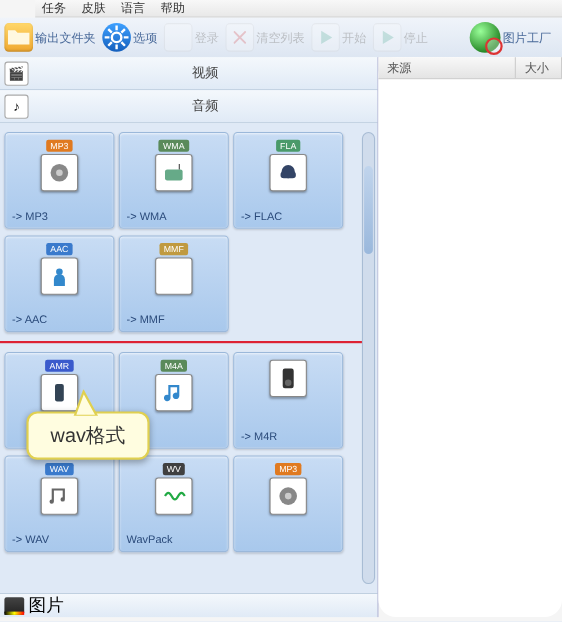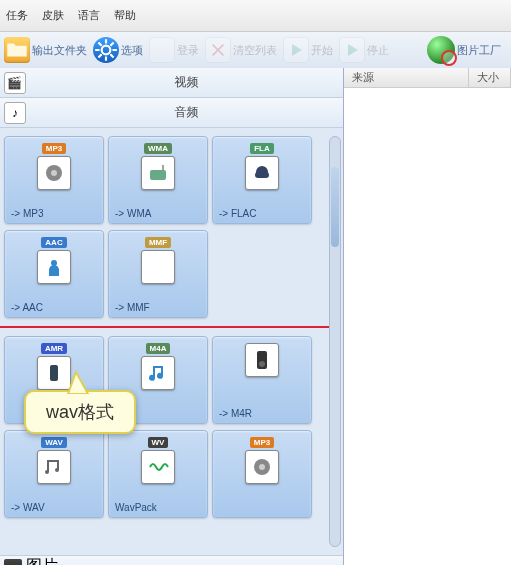--- a/index.html
+++ b/index.html
@@ -1,18 +1,18 @@
 <!DOCTYPE html>
 <html><head>
 <meta charset="utf-8">
 <style>
 * { margin: 0; padding: 0; box-sizing: border-box; font-family: "Microsoft YaHei", Arial, sans-serif; }
 body { width: 511px; height: 565px; background: #f5f5f5; overflow: hidden; position: relative; }
 
-.menubar { height: 32px; background: linear-gradient(#f8f8f8,#e8e8e8); border-bottom: 1px solid #ccc; display: flex; align-items: center; padding: 0 6px; font-size: 11px; color: #333; }
+.menubar { height: 16px; background: linear-gradient(#f8f8f8,#e8e8e8); border-bottom: 1px solid #ccc; display: flex; align-items: center; padding: 0 6px; font-size: 11px; color: #333; margin-left: 32px; }
 .menubar span { margin-right: 14px; cursor: default; }
 
 .toolbar { height: 36px; background: linear-gradient(#f0f4fa,#dde6f2); display: flex; align-items: center; padding: 10px 4px; font-size: 11px; color: #4a6a9a; }
 .tb-item { display: flex; align-items: center; margin-right: 6px; }
 .tb-icon { width: 26px; height: 26px; border-radius: 4px; display: flex; align-items: center; justify-content: center; margin-right: 2px; }
 .tb-icon.folder { background: linear-gradient(#ffd76a,#f0a830); box-shadow: inset 0 -1px 2px rgba(0,0,0,.2); }
 .tb-icon.gear { background: linear-gradient(#3da0ff,#1560bd); border-radius: 50%; }
 .tb-icon.doc { background: #fff; border: 1px solid #ccc; opacity: .5; }
 .tb-icon.docx { background: #fff; border: 1px solid #ccc; opacity: .5; position: relative; }
 .tb-icon.docx:after { content:""; position:absolute; width:12px; height:12px; background:#d33; clip-path: polygon(10% 0,0 10%,40% 50%,0 90%,10% 100%,50% 60%,90% 100%,100% 90%,60% 50%,100% 10%,90% 0,50% 40%); }
@@ -26,21 +26,21 @@
 .left { width: 344px; background: #e8f0fa; border-right: 1px solid #aac; display:flex; flex-direction:column; }
 .right { flex: 1; background: #fff; border-radius: 16px; }
 
 .section-row { display:flex; align-items:center; height: 30px; background: linear-gradient(#f4f8fc,#e0eaf6); border-bottom:1px solid #c0d0e0; }
 .section-row .sicon { width:22px; height:22px; margin:0 4px; background:#fff; border:1px solid #aaa; border-radius:3px; display:flex;align-items:center;justify-content:center;font-size:12px;}
 .section-row .stitle { flex:1; text-align:center; font-size:12px; color:#444; }
 
 .scroll-area { flex:1; overflow:hidden; background:#dfe9f6; position:relative; }
 .grid { display:flex; flex-wrap:wrap; padding:8px 4px; gap:6px 4px; }
 .card { width: 100px; height: 88px; background: linear-gradient(#c8dcf4,#a8c8ec); border:1px solid #9bb8da; border-radius:4px; box-shadow: inset 0 1px 2px rgba(255,255,255,.6), 0 1px 2px rgba(0,0,0,.15); display:flex; flex-direction:column; align-items:center; justify-content:flex-start; padding-top:6px; position:relative;}
-.card .tag { font-size:8px; font-weight:bold; color:#fff; padding:1px 4px; border-radius:2px; margin-bottom:2px; }
+.card .tag { font-size:8px; font-weight:normal; color:#fff; padding:1px 4px; border-radius:2px; margin-bottom:2px; }
 .card .ficon { width:34px; height:34px; background:#fff; border:1px solid #888; border-radius:3px; display:flex;align-items:center;justify-content:center; box-shadow:0 1px 2px rgba(0,0,0,.3);}
 .card .ficon svg{width:22px;height:22px;}
 .card .label-row { position:absolute; bottom:4px; left:6px; font-size:10px; color:#2a4a7a; }
 
 .divider-red { height:2px; background:#d23; width:100%; }
 
 .bottom-row { display:flex; align-items:center; height: 22px; background: linear-gradient(#f4f8fc,#e0eaf6); border-top:1px solid #c0d0e0;}
 .bottom-row .sicon { width:18px;height:16px;margin:0 4px; background:linear-gradient(#444,#222);border-radius:2px;position:relative;}
 .bottom-row .sicon:after{content:"";position:absolute;bottom:0;left:0;right:0;height:3px;background:linear-gradient(90deg,#000,#ff0,#f00);}
 

